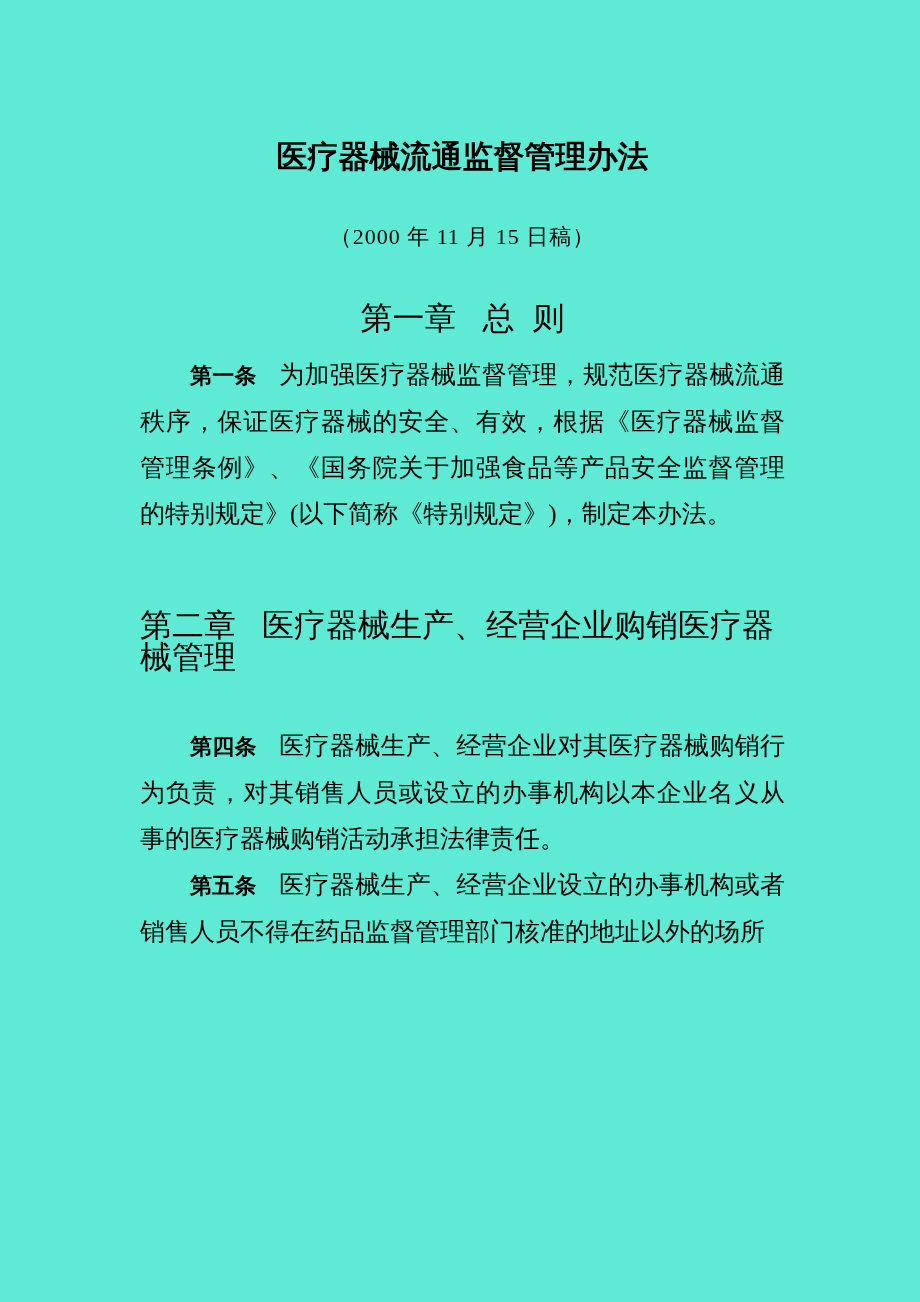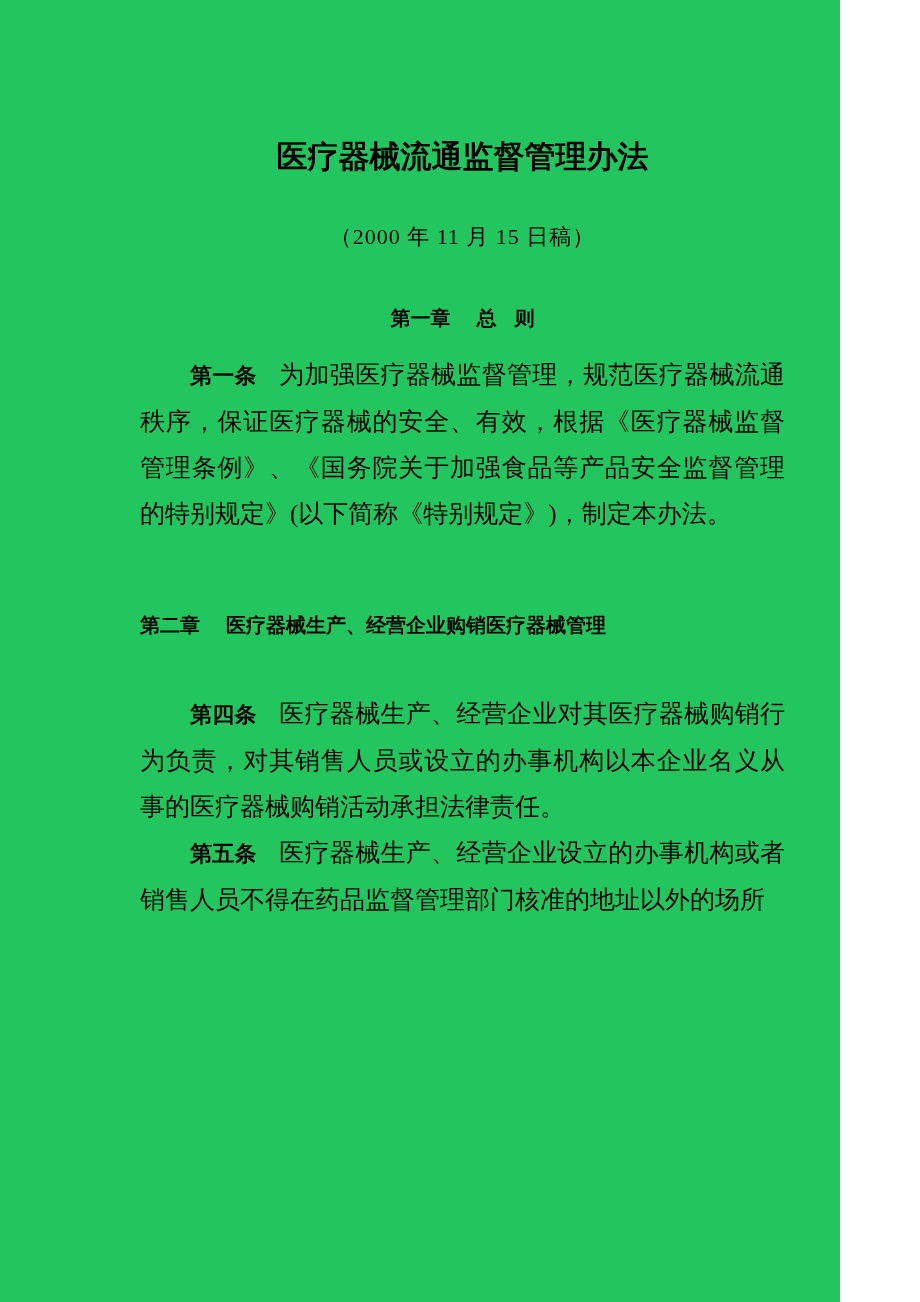--- a/index.html
+++ b/index.html
@@ -11,25 +11,25 @@
     width: 920px;
     height: 1302px;
     overflow: hidden;
     font-family: "Liberation Serif", "DejaVu Serif", serif;
     color: #000000;
     -webkit-font-smoothing: antialiased;
   }
 
   .page {
     position: relative;
-    width: 840px;
+    width: 920px;
     height: 1302px;
     box-sizing: border-box;
     padding: 12px;
-    background: #22c55e;
+    background: #5eead4;
   }
 
   
   .content {
     position: absolute;
     left: 140px;
     top: 0;
     width: 645px;
   }
 
@@ -49,22 +49,22 @@
     font-size: 22px;
     line-height: 30px;
     text-align: center;
     margin: 0;
     padding-top: 46px;
     letter-spacing: 1px;
   }
 
   .chapter-heading {
     font-family: "Liberation Sans", "DejaVu Sans", sans-serif;
-    font-weight: bold;
-    font-size: 20px;
+    font-weight: normal;
+    font-size: 32px;
     line-height: 32px;
     text-align: center;
     margin: 0;
   }
 
   .chapter-one {
     padding-top: 50px;
   }
 
   .chapter-two {

